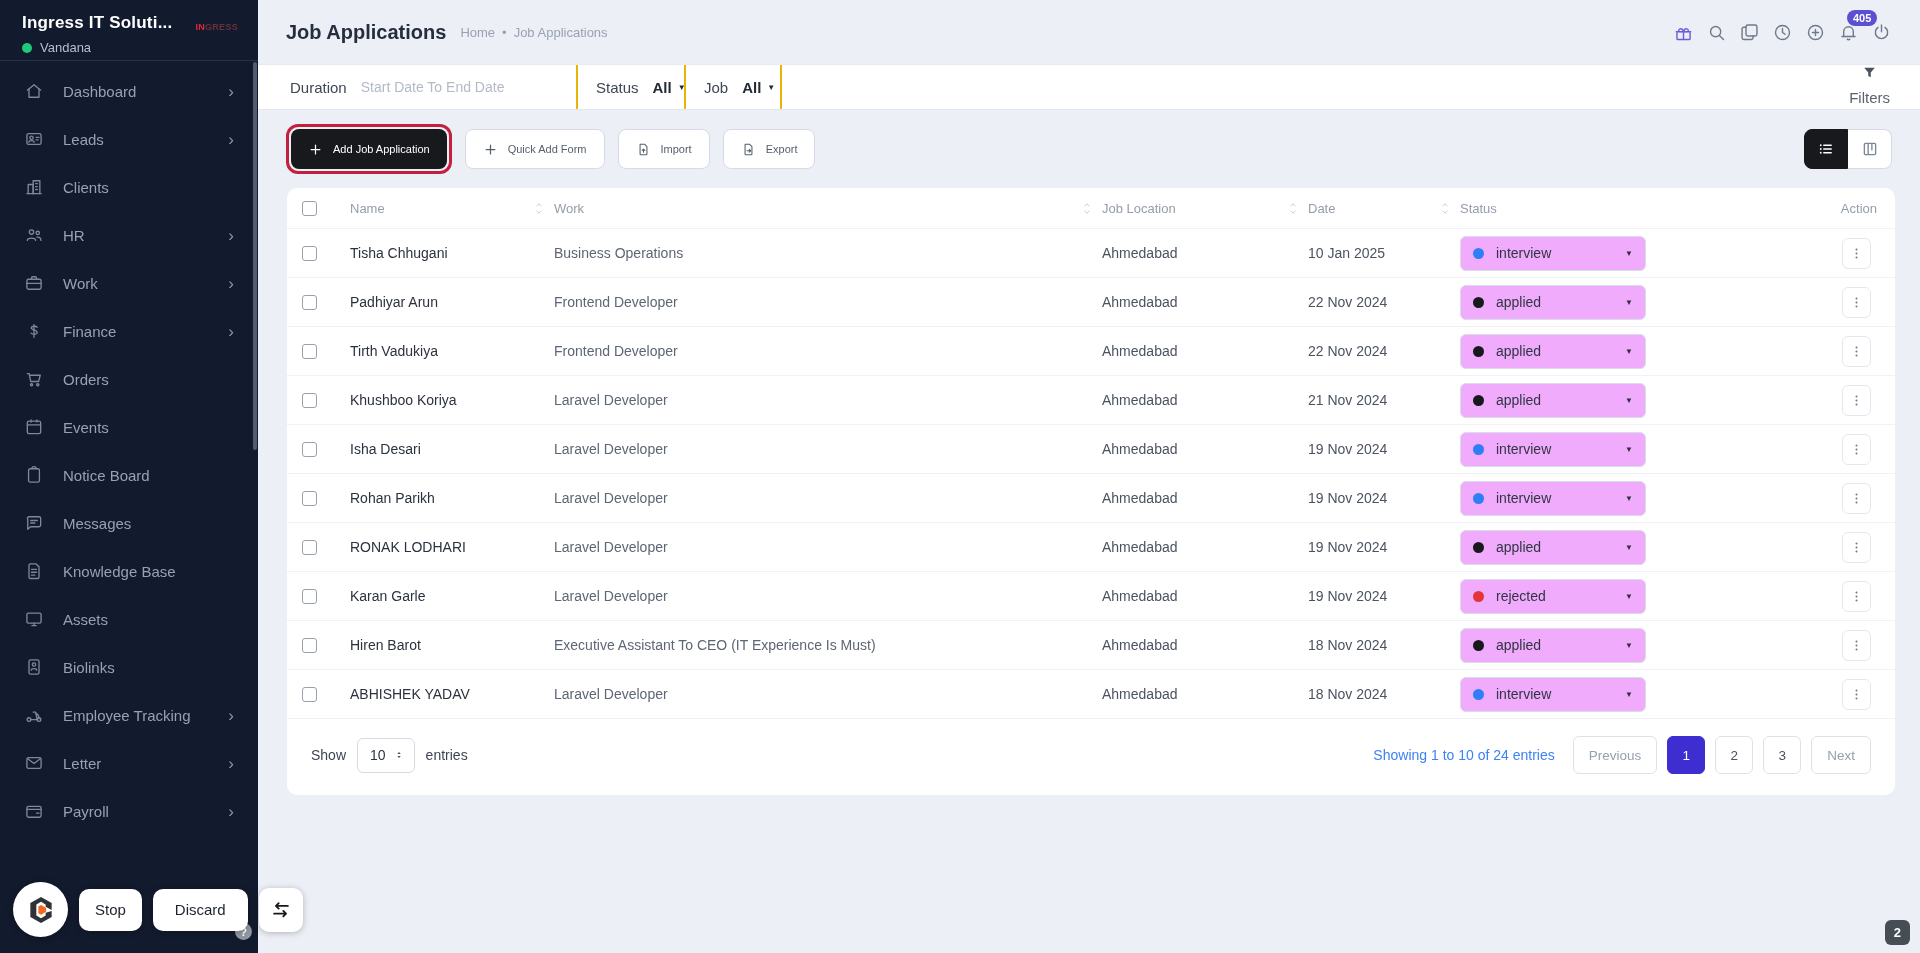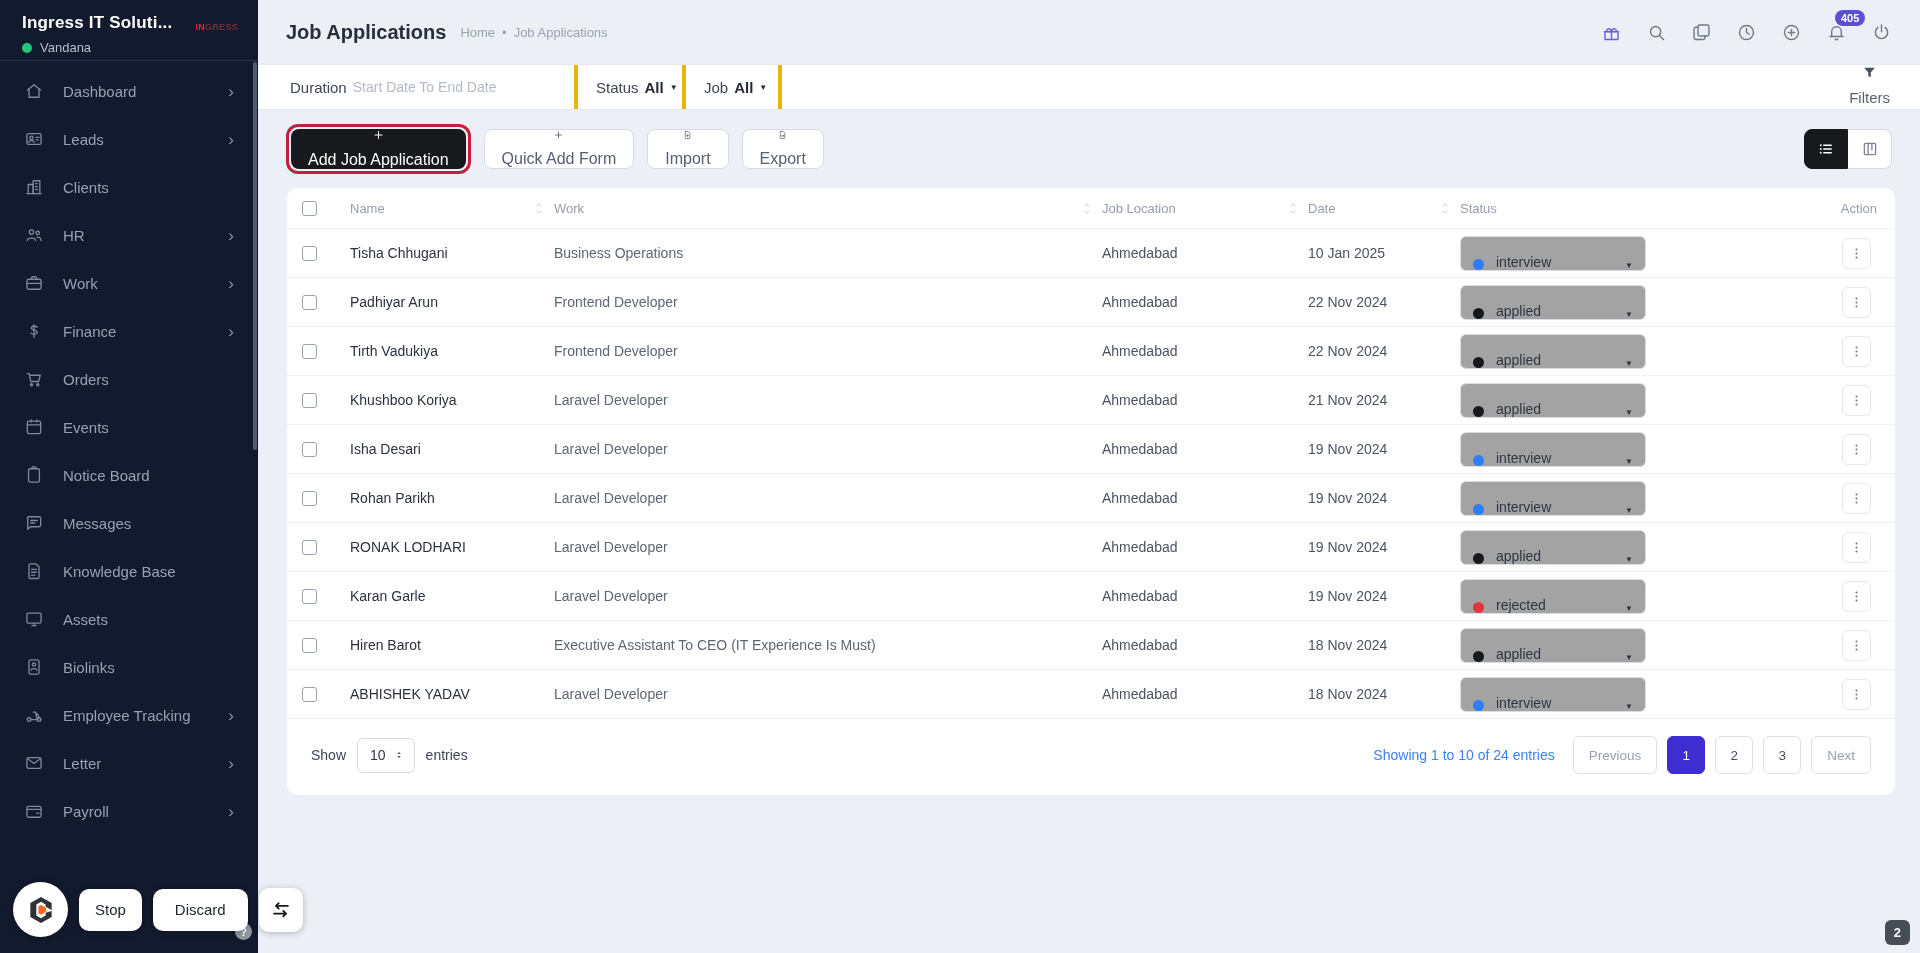--- a/index.html
+++ b/index.html
@@ -21,44 +21,44 @@
   .side-item .micon svg { width:100%; height:100%; }
   .side-item .chev { margin-left:auto; color:#8d97aa; font-size:17px; line-height:1; }
   .side-scrollbar { position:absolute; right:1px; top:62px; width:4px; height:388px; background:rgba(190,200,220,.38); border-radius:2px; }
 
   
   .main { margin-left:258px; height:100%; position:relative; }
 
   .pagehead { height:64px; display:flex; align-items:center; padding:0 28px;text-align:center; }
   .page-title { font-size:20px; font-weight:bold; color:#262e3c; }
   .crumb { margin-left:14px; display:flex; align-items:center; gap:7px; font-size:13px; color:#99a2b1; }
-  .hicons { margin-left:auto; display:flex; align-items:center; gap:24px; color:#6f7987; }
+  .hicons { margin-left:auto; display:flex; align-items:center; gap:12px; color:#6f7987; }
   .hicon { width:21px; height:21px; position:relative; cursor:pointer; }
   .hicon svg { width:100%; height:100%; }
   .hicon.gift { color:#6b5cd8; }
   .badge405 { position:absolute; top:-12px; left:9px; background:#5b50d2; color:#fff; font-size:11px; font-weight:bold; border-radius:8px; padding:2px 6px; line-height:1.1; }
 
   .filterbar { background:#fff; border-top:1px solid #e7eaf1; border-bottom:1px solid #e2e6ee; height:46px; display:flex; align-items:stretch; }
-  .fseg { display:flex; align-items:center; border-right:4px solid #eab308; padding:0 18px; gap:6px; }
+  .fseg { display:flex; align-items:center; border-right:2px solid #eab308; padding:0 18px; gap:14px; }
   .flabel { font-size:15px; color:#3e4754; white-space:nowrap; }
   .finput { border:none; outline:none; font-size:14px; color:#3e4754; width:170px; font-family:inherit; }
   .finput::placeholder { color:#b3bac6; }
   .fvalue { font-size:15px; font-weight:bold; color:#232a36; display:flex; align-items:center; gap:6px; cursor:pointer; white-space:nowrap; }
   .caret { font-size:8px; color:#232a36; }
   .searchseg { display:flex; align-items:center; gap:12px; padding:0 0 0 12px; flex:1; border-right:none; }
   .square { width:30px; height:30px; background:#eef0f5; border-radius:5px; display:flex; align-items:center; justify-content:center; color:#5a6472; }
   .square svg { width:15px; height:15px; }
   .searchinput { border:none; outline:none; font-size:14px; width:300px; color:#3e4754; font-family:inherit; }
   .searchinput::placeholder { color:#b7bec9; }
   .filters-btn { margin-left:auto; display:flex; align-items:center; gap:9px; padding:0 30px; color:#59636f; font-size:15px; cursor:pointer;flex-direction:column; }
   .filters-btn svg { width:15px; height:15px; color:#49525f; }
 
   .toolbar { display:flex; align-items:center; margin:14px 28px 14px; gap:13px; }
   .ring { border:3px solid #c32040; border-radius:12px; padding:2px; display:inline-flex; }
-  .btn { display:inline-flex; align-items:center; gap:10px; font-size:16px; border-radius:8px; cursor:pointer; font-family:inherit;flex-direction:column; }
+  .btn { display:inline-flex; align-items:center; gap:10px; font-size:11px; border-radius:8px; cursor:pointer; font-family:inherit; }
   .btn svg { width:15px; height:15px; }
   .btn-dark { background:#17191d; color:#fff; border:none; height:40px; padding:0 17px; }
   .btn-light { background:#fff; color:#555f6d; border:1px solid #d6dbe3; height:40px; padding:0 17px; }
   .viewtoggle { margin-left:auto; display:flex; }
   .vbtn { width:44px; height:40px; display:flex; align-items:center; justify-content:center; cursor:pointer; }
   .vbtn svg { width:18px; height:18px; }
   .vbtn.active { background:#17191d; color:#fff; border:1px solid #17191d; border-radius:8px 0 0 8px; }
   .vbtn.inactive { background:#fff; color:#7c8696; border:1px solid #d6dbe3; border-left:none; border-radius:0 8px 8px 0; }
 
   
@@ -66,21 +66,21 @@
   .tgrid { display:grid; grid-template-columns:48px 204px 548px 206px 152px 310px 1fr; align-items:center; padding:0 0 0 15px; }
   .thead { height:40px; color:#949dac; font-size:13px; }
   .hcell { display:flex; align-items:center; }
   .sort { width:12px; height:15px; color:#c9cfda; margin-left:auto; margin-right:9px; flex:0 0 auto; }
   .sort svg { width:100%; height:100%; }
   .trow { height:49px; border-top:1px solid #f0f2f6; font-size:14px; }
   .cb { appearance:none; width:15px; height:15px; border:1.5px solid #98a1ae; border-radius:3px; background:#fff; cursor:pointer; }
   .c-name { color:#2b323e; cursor:pointer; }
   .c-job { color:#5d6673; padding-right:10px; }
   .c-loc, .c-date { color:#4b5360; }
-  .statusbox { width:186px; height:35px; border:1px solid #d9dee6; border-radius:6px; display:flex; align-items:flex-end; gap:12px; padding:0 12px; cursor:pointer; background:#a3a3a3; }
+  .statusbox { width:186px; height:35px; border:1px solid #d9dee6; border-radius:6px; display:flex; align-items:center; gap:12px; padding:0 12px; cursor:pointer; background:#f0abfc; }
   .sdot { width:11px; height:11px; border-radius:50%; flex:0 0 auto; }
   .slabel { font-size:14px; color:#2f3642; }
   .scaret { margin-left:auto; font-size:8px; color:#2c333e; }
   .c-act { display:flex; justify-content:flex-end; padding-right:24px; }
   .c-act-head { justify-content:flex-end; padding-right:18px; color:#949dac; }
   .actbtn { width:29px; height:31px; border:1px solid #e4e8ee; border-radius:6px; background:#fff; color:#6d7684; display:flex; align-items:center; justify-content:center; cursor:pointer; }
   .actbtn svg { width:15px; height:15px; }
 
   .pagfoot { display:flex; align-items:center; padding:17px 24px 21px 24px; border-top:1px solid #f0f2f6; }
   .show { display:flex; align-items:center; gap:11px; font-size:14px; color:#3d4553; }

